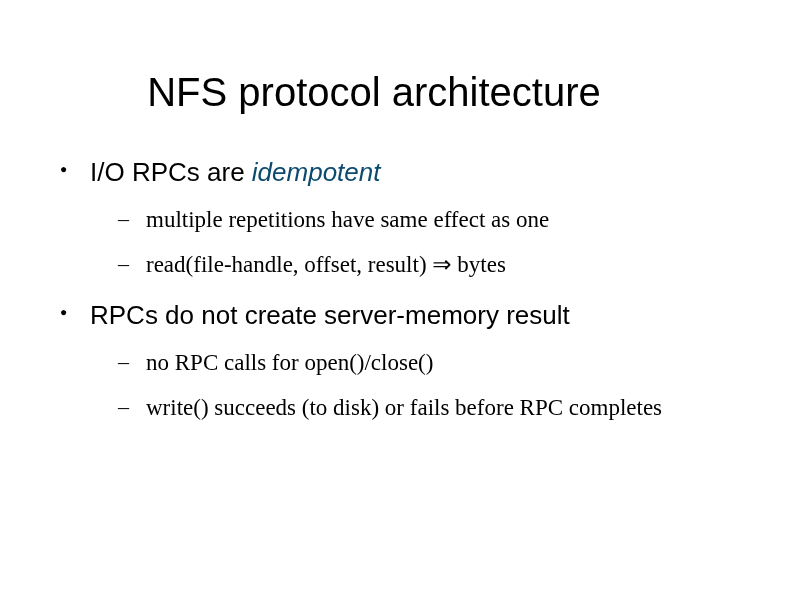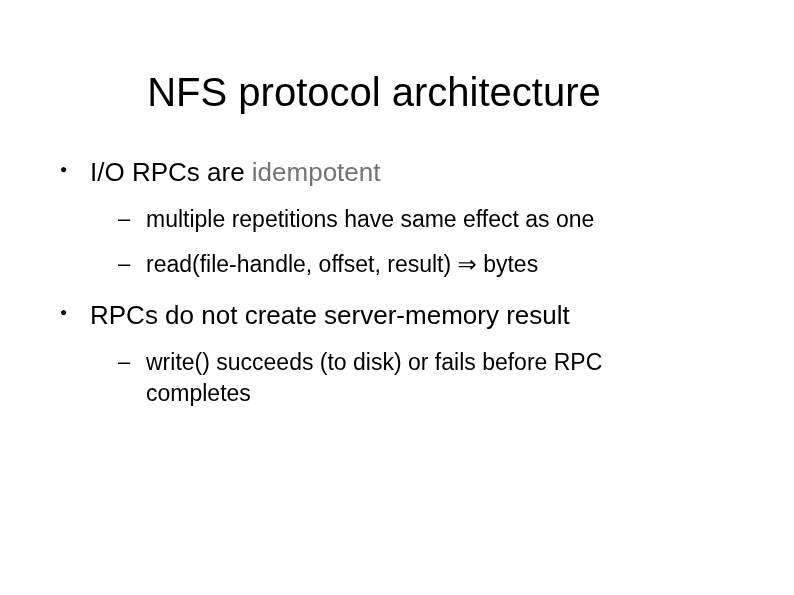--- a/index.html
+++ b/index.html
@@ -41,26 +41,28 @@
     left: 10px;
     top: 8px;
     font-size: 12px;
     line-height: 1;
   }
   .top-text {
     font-size: 26px;
     line-height: 1.35;
   }
   .emph {
-    color: #737373;
+    font-style: italic;
+    color: #0c4a6e;
   }
   ul.sub {
     list-style: none;
     margin: 14px 0 18px 0;
     padding: 0;
+    font-family: Liberation Serif, serif;
   }
   ul.sub > li {
     position: relative;
     padding-left: 56px;
     margin-bottom: 14px;
     font-size: 23px;
     line-height: 1.35;
   }
   ul.sub > li::before {
     content: "–";
@@ -86,18 +88,19 @@
         <li>multiple repetitions have same effect as one</li>
         <li>read(file-handle, offset, result) ⇒ bytes</li>
       </ul>
     </li>
 
     <li>
       <div class="top-text">
         <span>RPCs do not create server-memory result</span><span class="emph"></span><span></span>
       </div>
       <ul class="sub">
+        <li>no RPC calls for open()/close()</li>
         <li>write() succeeds (to disk) or fails before RPC completes</li>
       </ul>
     </li>
 
   </ul>
 </div>
 
 </body></html>

